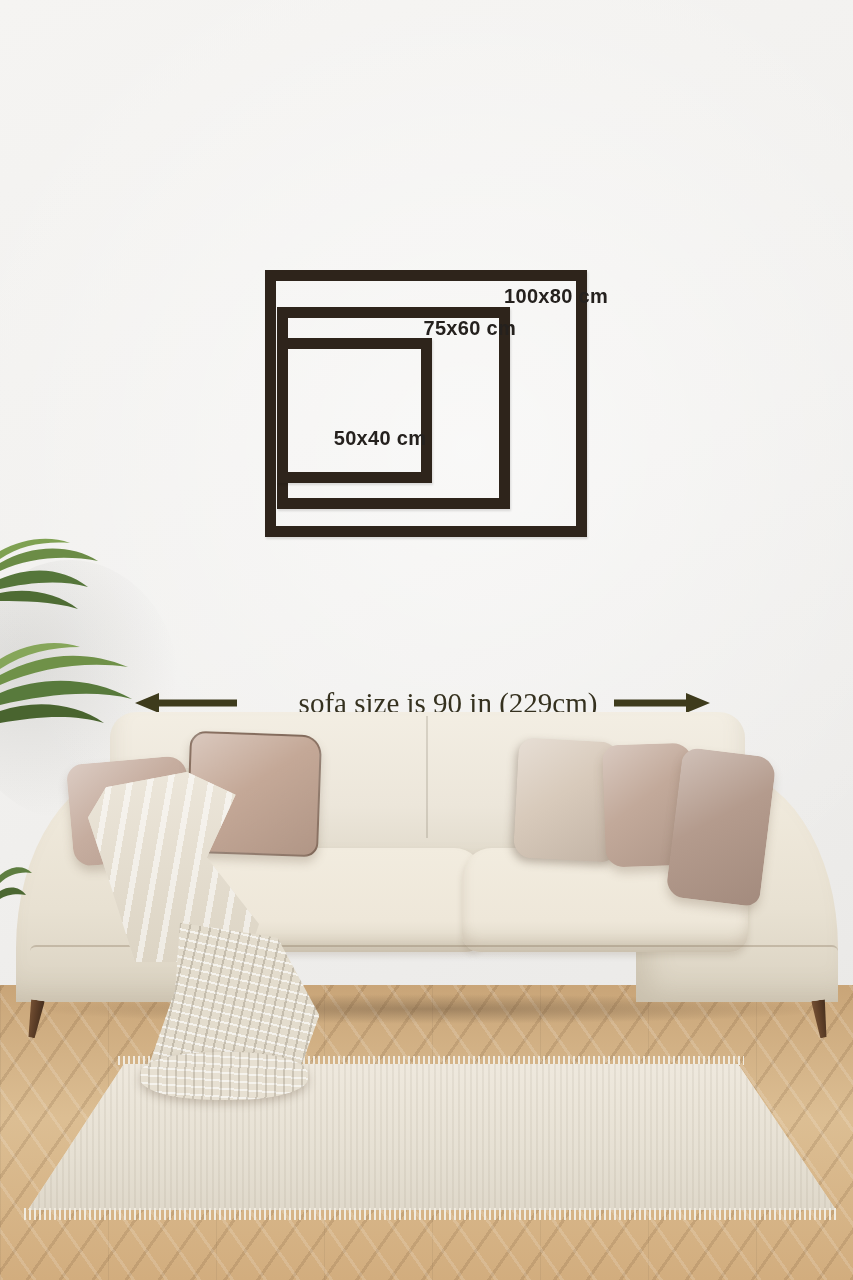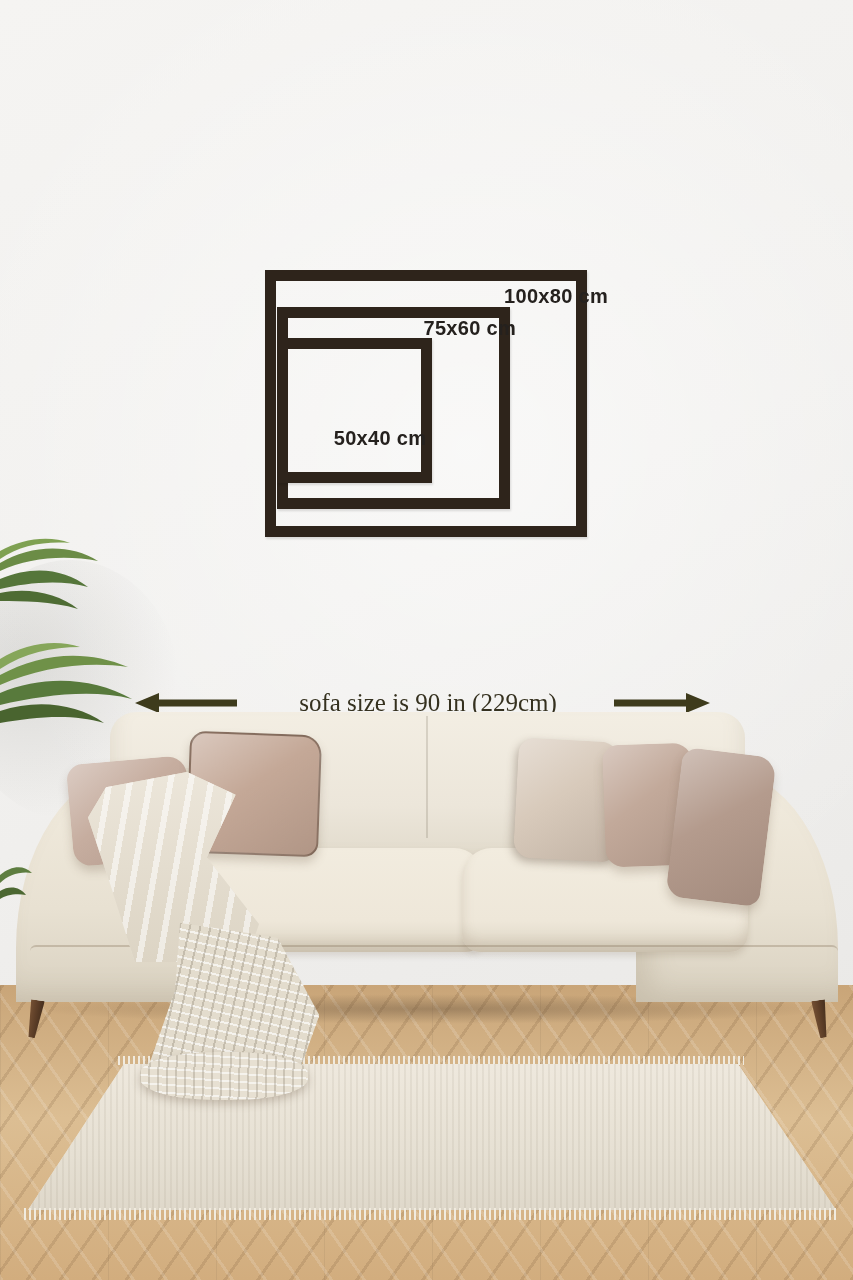--- a/index.html
+++ b/index.html
@@ -24,22 +24,22 @@
   .size-label{position:absolute;font-weight:bold;font-size:20px;line-height:1;
     color:var(--label);letter-spacing:.3px;white-space:nowrap;}
   .lbl-100{right:15px;top:16px;}
   .lbl-75 {right:107px;top:48px;}
   .lbl-50 {left:115px;top:128px;transform:translate(-50%,-50%);margin-top:40px;}
 
   
   .dim-arrow{position:absolute;top:692px;height:22px;}
   .dim-arrow.left{left:135px;width:102px;}
   .dim-arrow.right{left:614px;width:96px;}
-  .dim-text{position:absolute;left:428px;top:688px;transform:translateX(-50%);
-    font-family:"Liberation Serif",serif;font-size:25px;line-height:30px;
+  .dim-text{position:absolute;left:448px;top:688px;transform:translateX(-50%);
+    font-family:"Liberation Serif",serif;font-size:29px;line-height:30px;
     color:var(--dimtext);white-space:nowrap;}
 
   
   .floor{position:absolute;left:0;top:985px;width:853px;height:295px;
     background-color:#d2ae80;
     background-image:
       repeating-linear-gradient(55deg,rgba(255,255,255,.14) 0 3px,rgba(255,255,255,0) 3px 27px),
       repeating-linear-gradient(-55deg,rgba(92,62,34,.14) 0 3px,rgba(92,62,34,0) 3px 27px),
       repeating-linear-gradient(90deg,rgba(0,0,0,.05) 0 1px,rgba(0,0,0,0) 1px 108px),
       linear-gradient(180deg,#c9a578 0%,#dcbe93 45%,#d2ad7e 100%);}

